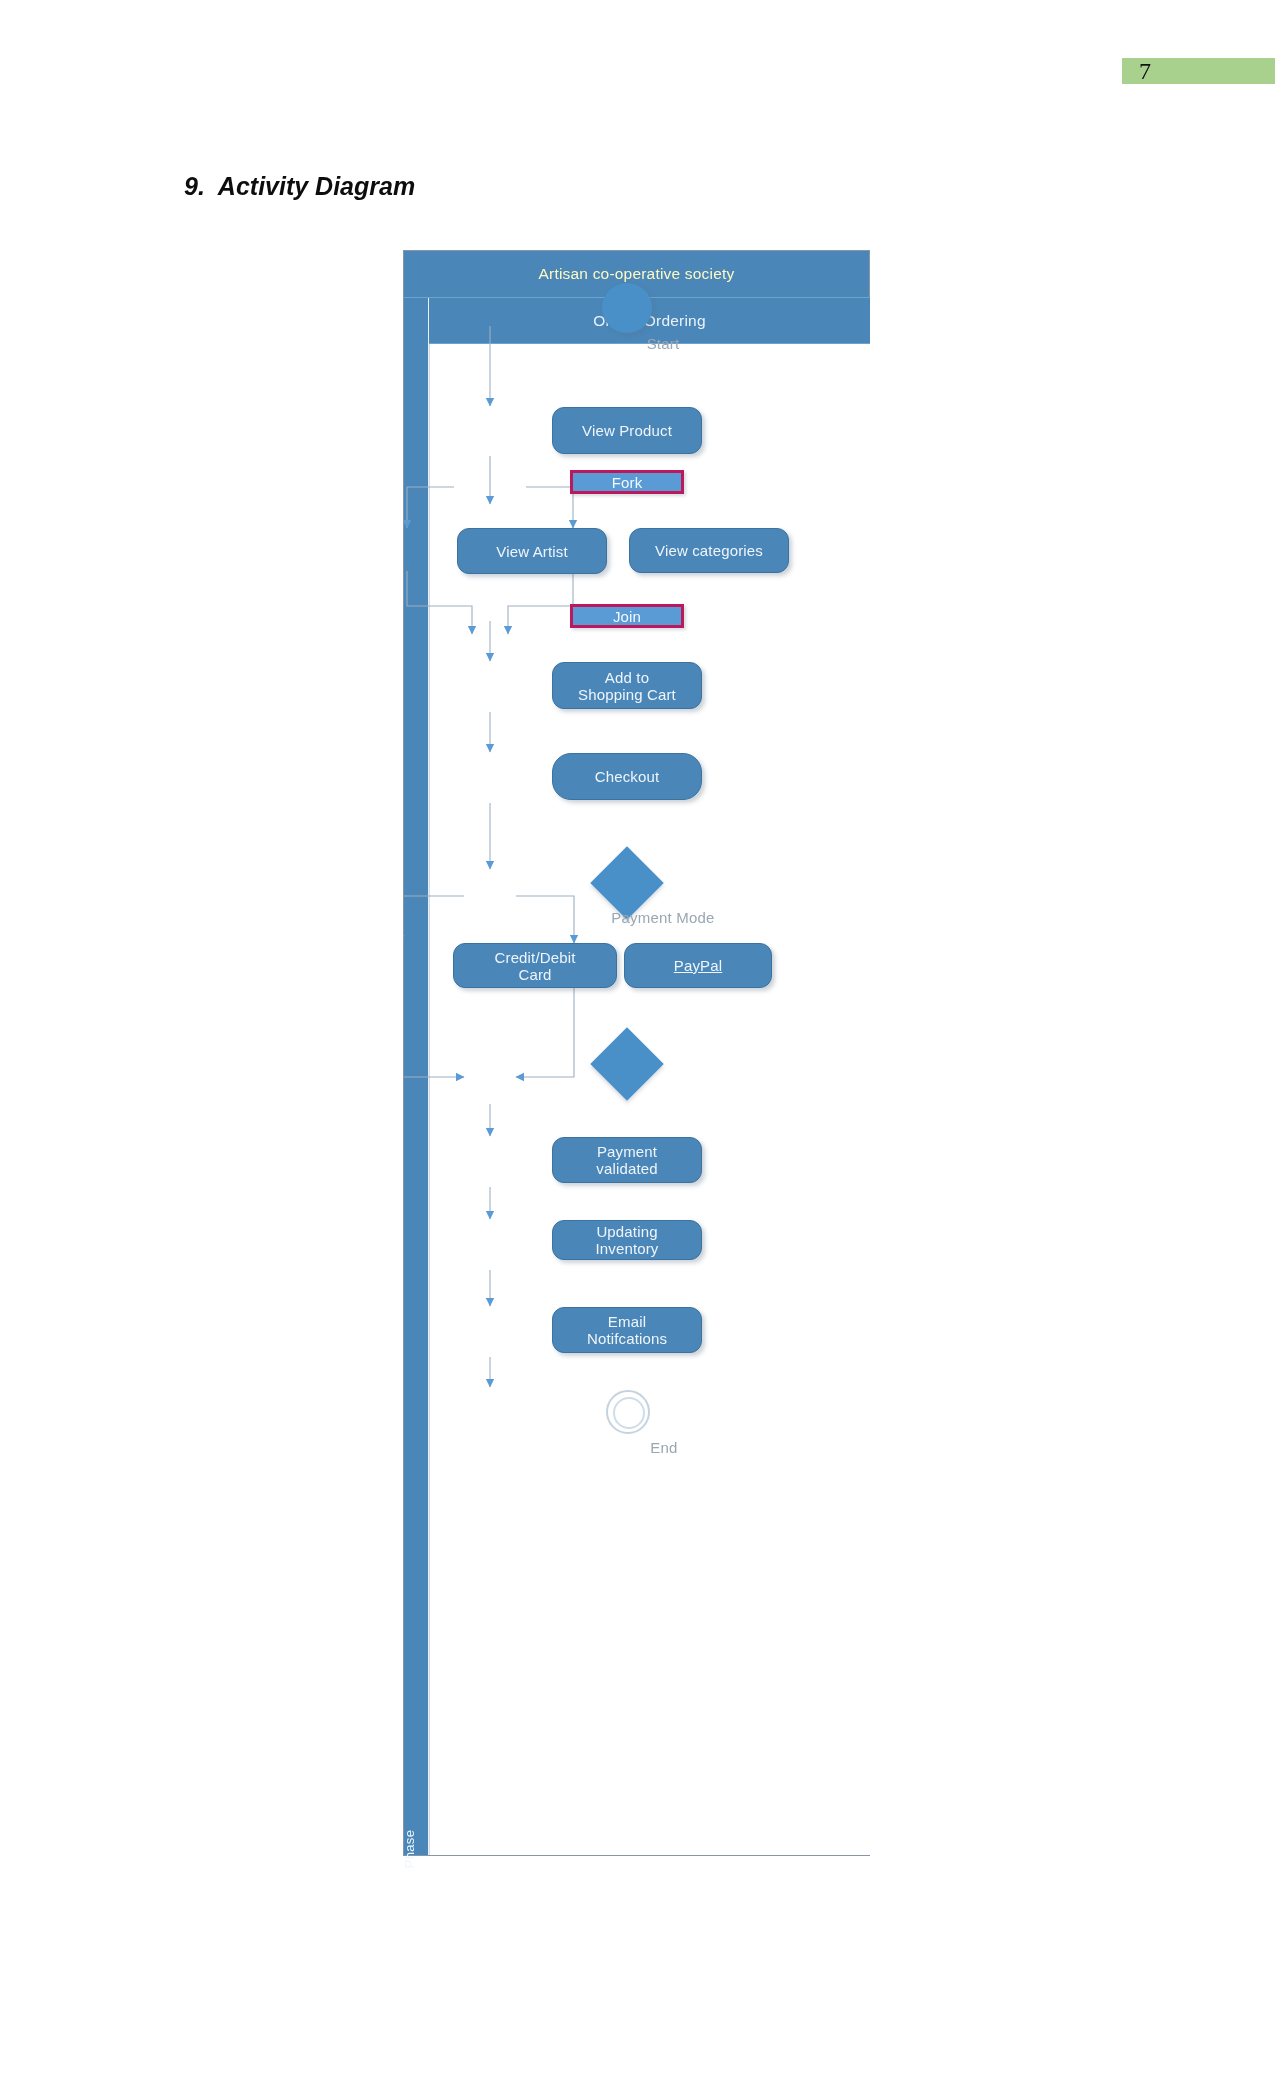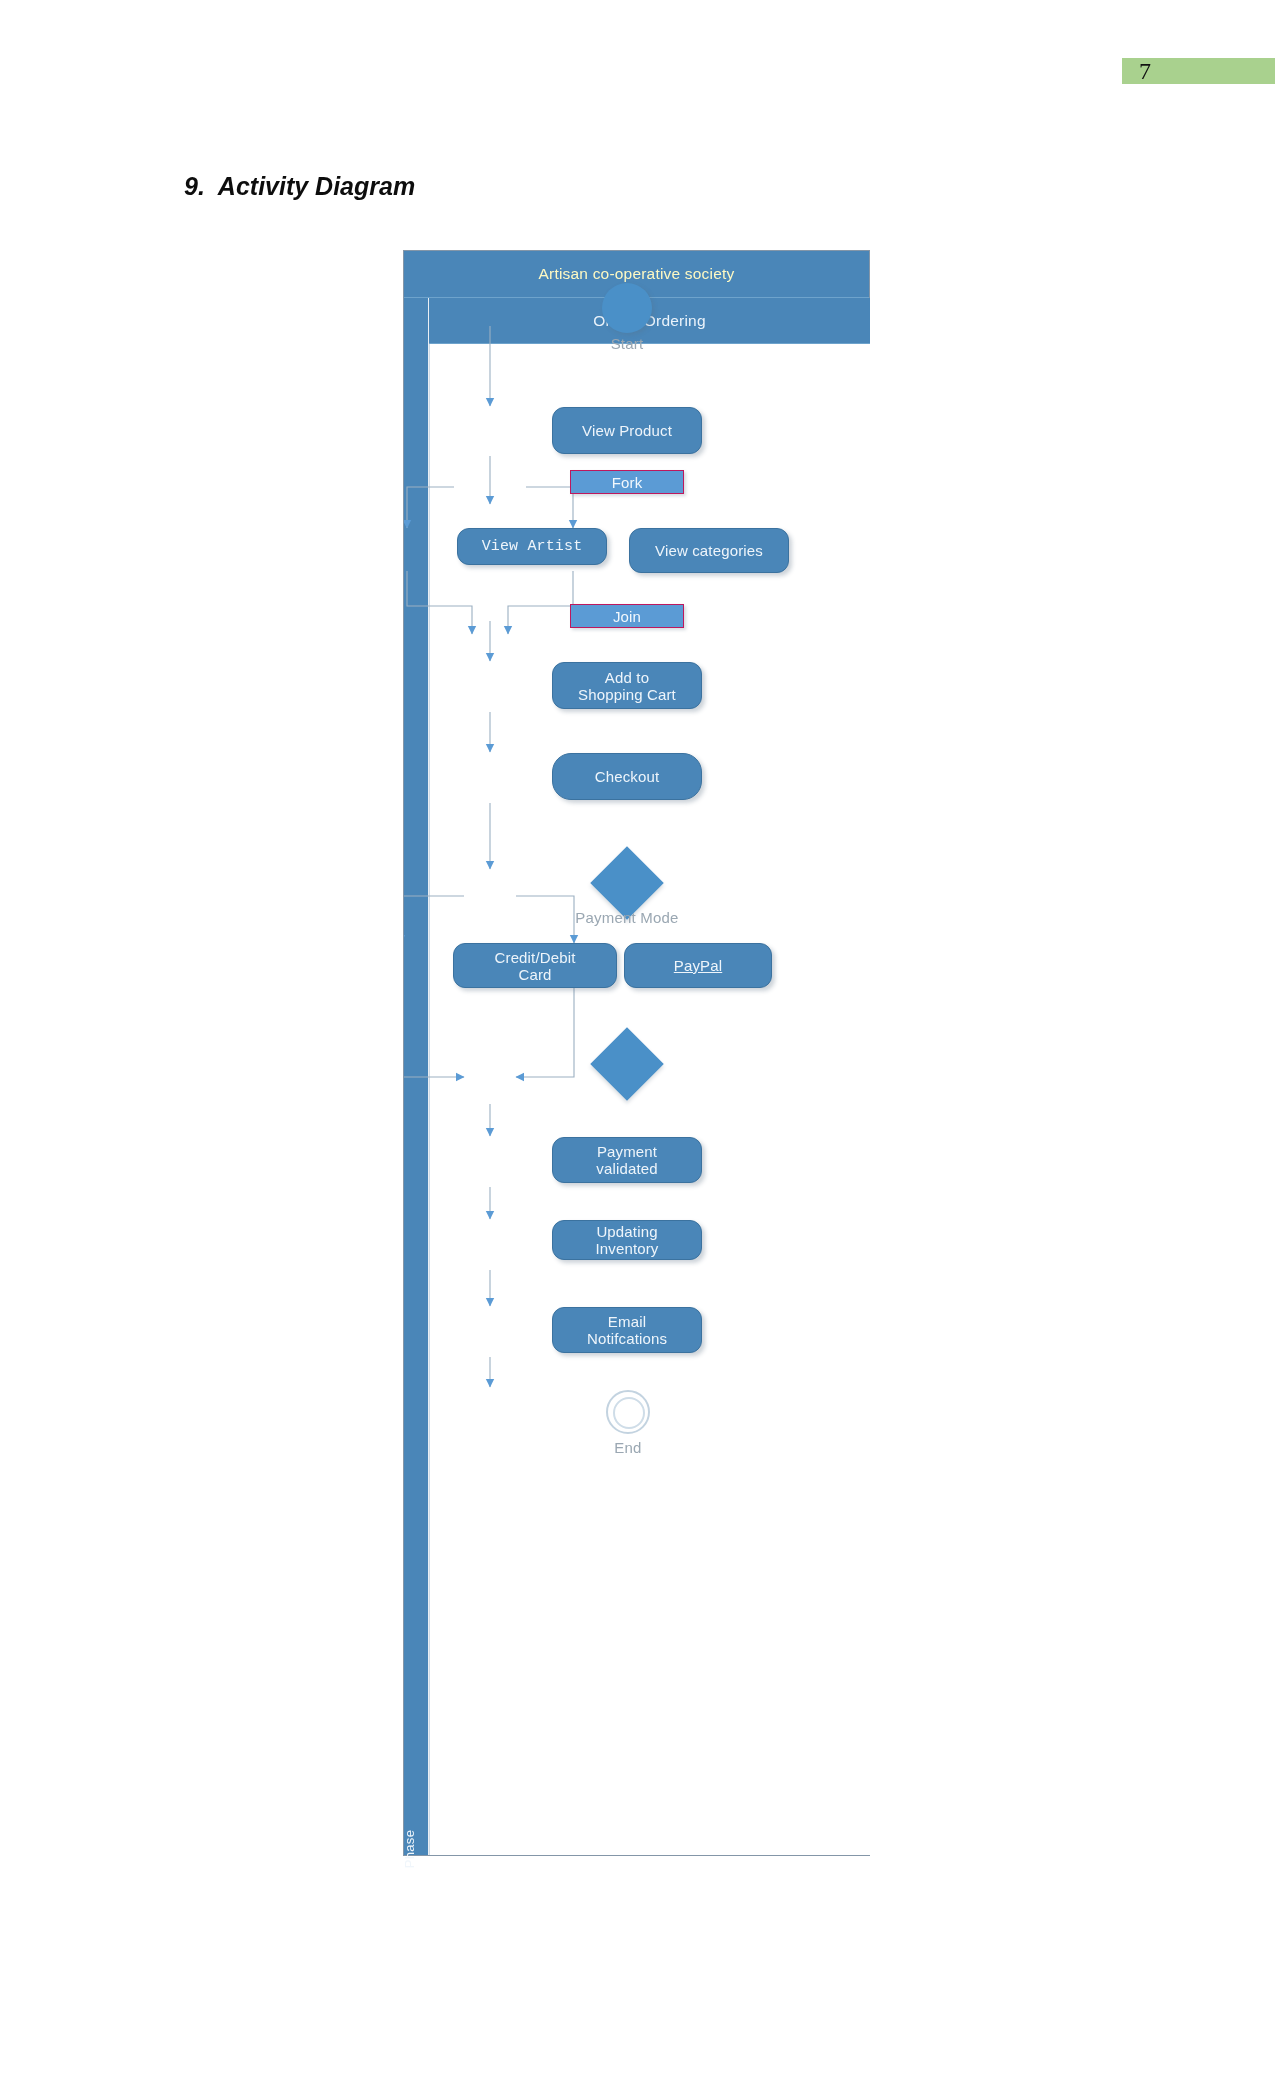--- a/index.html
+++ b/index.html
@@ -157,40 +157,41 @@
     display: flex;
     align-items: center;
     justify-content: center;
     box-shadow: 3px 3px 4px rgba(90,110,130,0.30);
     letter-spacing: 0.15px;
     text-align: center;
     padding: 0 22px;
   }
   .barnode {
     background: #5b9bd5;
-    border: 1px solid #be185d;
+    border: 3px solid #be185d;
     color: #f2f8fd;
     font-size: 15px;
     display: flex;
     align-items: center;
     justify-content: center;
     box-shadow: 2px 2px 3px rgba(90,110,130,0.25);
     letter-spacing: 0.15px;
   }
   .start-circle {
     background: #4a90c8;
     border-radius: 50%;
     box-shadow: 2px 2px 4px rgba(90,110,130,0.28);
   }
   .node-caption {
     position: absolute;
     text-align: center;
     color: #9aa7b2;
     font-size: 15px;
     letter-spacing: 0.2px;
+    margin-left: 36px;
   }
   .end-ring {
     border: 2px solid #c3d3e0;
     border-radius: 50%;
     background: #ffffff;
   }
   .end-ring-inner {
     position: absolute;
     left: 5px; top: 5px;
     width: 32px; height: 32px;
@@ -269,21 +270,21 @@
     </g>
   </svg>
 
   <div class="node start-circle" style="left:198px; top:32px; width:50px; height:50px;"></div>
   <div class="node-caption" style="left:168px; top:84px; width:110px;">Start</div>
 
   <div class="node activity" style="left:148px; top:156px; width:150px; height:47px;">View Product</div>
 
   <div class="node barnode" style="left:166px; top:219px; width:114px; height:24px;">Fork</div>
 
-  <div class="node activity" style="left:53px; top:277px; width:150px; height:37px;font-family:Liberation Mono, monospace;">View Artist</div>
+  <div class="node activity" style="left:53px; top:277px; width:150px; height:46px;">View Artist</div>
 
   <div class="node activity" style="left:225px; top:277px; width:160px; height:45px;">View categories</div>
 
   <div class="node barnode" style="left:166px; top:353px; width:114px; height:24px;">Join</div>
 
   <div class="node activity" style="left:148px; top:411px; width:150px; height:47px;">Add to Shopping Cart</div>
 
   <div class="node activity" style="left:148px; top:502px; width:150px; height:47px;border-radius:19px;">Checkout</div>
 
   <div class="node diamond" style="left:197px; top:606px;"></div>

